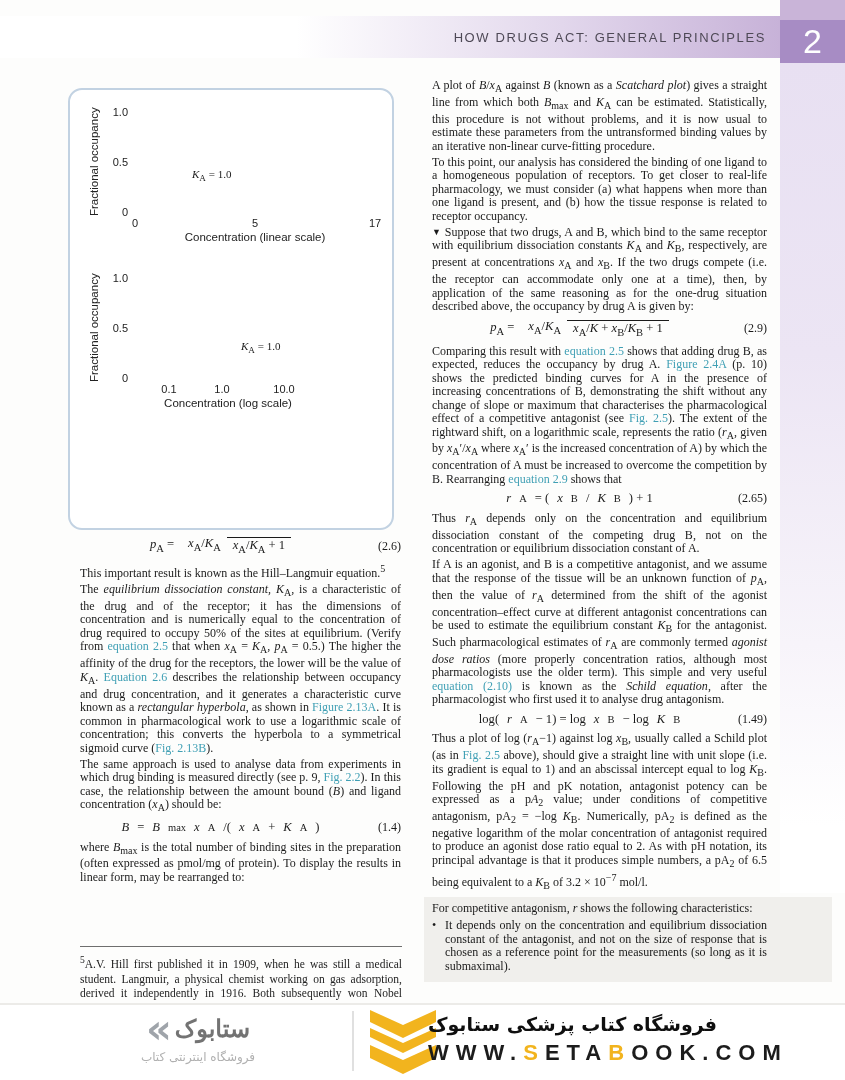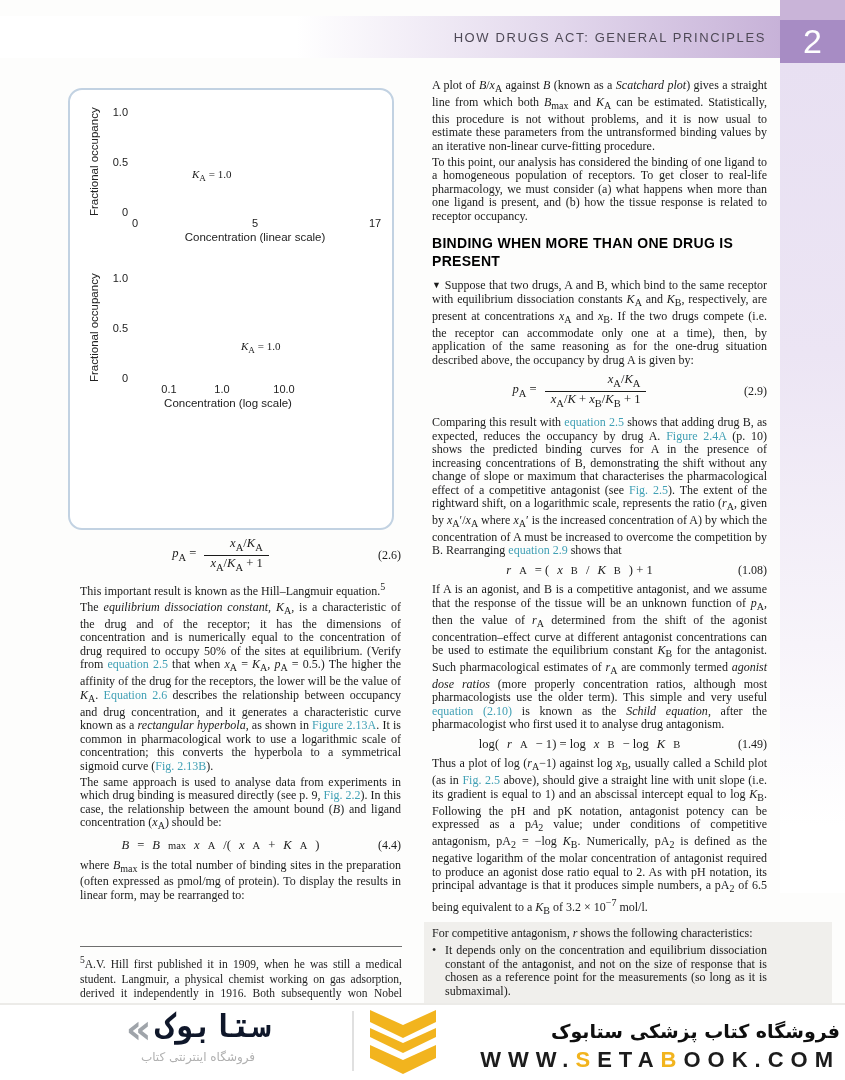--- a/index.html
+++ b/index.html
@@ -44,44 +44,44 @@
   .leftcol{left:80px;top:531px;width:321px;height:412px;overflow:hidden;}
   .rightcol{left:432px;top:79px;width:335px;}
   .para{margin:0 0 2.5px 0;}
   .xref{color:#3f9fb4;}
   .tri{font-size:9px;vertical-align:1px;}
   .h2{font-family:"Liberation Sans",sans-serif;font-weight:700;font-size:14px;line-height:17.5px;
     color:#000;margin:12px 0 9px 0;letter-spacing:0.3px;text-align:left;}
   .equation{display:flex;align-items:center;margin:6px 0;font-size:12.6px;}
   .eq-body{flex:1;display:flex;justify-content:center;align-items:center;gap:8px;}
   .eq-no{width:40px;text-align:right;font-size:12px;}
-  .frac{display:inline-flex;flex-direction:column;align-items:flex-end;}
+  .frac{display:inline-flex;flex-direction:row;align-items:flex-start;}
   .frac .num{padding:0 6px 1px;}
   .frac .den{border-top:1px solid #1a1a1a;padding:1px 6px 0;}
   .grey-block{background:#f0efec;margin:4px -65px 0 -8px;padding:5px 65px 9px 8px;}
   .bullet{display:flex;margin-top:4px;}
   .bullet .dot{width:13px;flex:none;}
   .bullet .btext{flex:1;}
 
   .fn-sep{position:absolute;left:80px;top:946px;width:322px;border-top:1px solid #6e6e6e;z-index:1;}
   .footnote{position:absolute;left:80px;top:953px;width:322px;height:47px;overflow:hidden;
     font-size:11.5px;line-height:14.8px;color:#222;text-align:justify;z-index:1;}
 
   .page-edge{position:absolute;left:0;top:1003px;width:845px;height:2px;background:#ecebe8;z-index:4;}
 
   
   .footer{position:absolute;left:0;top:1005px;width:845px;height:75px;background:#fff;z-index:5;}
   .logo-wrap{position:absolute;left:48px;top:4px;width:300px;text-align:center;}
   .logo-row{display:flex;align-items:center;justify-content:center;gap:3px;direction:ltr;}
   .logo-k{color:#9fa4aa;font-family:"DejaVu Sans",sans-serif;font-weight:bold;font-size:40px;line-height:40px;}
-  .logo-fa{color:#0f172a;font-family:Liberation Mono, monospace;font-weight:bold;font-size:32px;line-height:40px;}
+  .logo-fa{color:#737373;font-family:Liberation Sans, sans-serif;font-weight:bold;font-size:24px;line-height:40px;}
   .logo-sub{color:#b0b0b0;font-family:"DejaVu Sans",sans-serif;font-size:12px;margin-top:1px;}
   .logo-div{position:absolute;left:352px;top:6px;width:2px;height:60px;background:#e0e0e0;}
   .emblem{position:absolute;left:368px;top:5px;}
-  .footer-right{position:absolute;left:428px;top:15px;width:412px;text-align:right;}
+  .footer-right{position:absolute;left:428px;top:8px;width:412px;text-align:left;}
   .f-fa{font-family:"DejaVu Sans",sans-serif;font-size:19px;font-weight:bold;color:#0f0f0f;}
   .f-url{font-family:"Liberation Sans",sans-serif;font-size:22px;font-weight:700;letter-spacing:7px;
     color:#1c1c1c;margin-top:5px;white-space:nowrap;}
   .f-url .acc{color:#f2b41e;}
 </style>
 </head>
 <body>
 
 <div class="page">
 
@@ -228,49 +228,49 @@
             <span class="den"><i>x</i><sub>A</sub>/<i>K</i><sub>A</sub> + 1</span>
           </span>
       </span>
       <span class="eq-no">(2.6)</span>
     </div>
     <p class="para">This important result is known as the Hill–Langmuir equation.<sup>5</sup></p>
     <p class="para">The <i>equilibrium dissociation constant, K</i><sub>A</sub>, is a characteristic of the drug and of the receptor; it has the dimensions of concentration and is numerically equal to the concentration of drug required to occupy 50% of the sites at equilibrium. (Verify from <span class="xref">equation 2.5</span> that when <i>x</i><sub>A</sub> = <i>K</i><sub>A</sub>, <i>p</i><sub>A</sub> = 0.5.) The higher the affinity of the drug for the receptors, the lower will be the value of <i>K</i><sub>A</sub>. <span class="xref">Equation 2.6</span> describes the relationship between occupancy and drug concentration, and it generates a characteristic curve known as a <i>rectangular hyperbola</i>, as shown in <span class="xref">Figure 2.13A</span>. It is common in pharmacological work to use a logarithmic scale of concentration; this converts the hyperbola to a symmetrical sigmoid curve (<span class="xref">Fig. 2.13B</span>).</p>
     <p class="para">The same approach is used to analyse data from experiments in which drug binding is measured directly (see p. 9, <span class="xref">Fig. 2.2</span>). In this case, the relationship between the amount bound (<i>B</i>) and ligand concentration (<i>x</i><sub>A</sub>) should be:</p>
     <div class="equation">
       <span class="eq-body"><i>B</i> = <i>B</i><sub>max</sub><i>x</i><sub>A</sub>/(<i>x</i><sub>A</sub> + <i>K</i><sub>A</sub>)</span>
-      <span class="eq-no">(4.4)</span>
+      <span class="eq-no">(1.4)</span>
     </div>
     <p class="para">where <i>B</i><sub>max</sub> is the total number of binding sites in the preparation (often expressed as pmol/mg of protein). To display the results in linear form,  may be rearranged to:</p>
 
   </div>
 
   <div class="fn-sep"></div>
   <div class="footnote"><sup>5</sup>A.V. Hill first published it in 1909, when he was still a medical student. Langmuir, a physical chemist working on gas adsorption, derived it independently in 1916. Both subsequently won Nobel Prizes.</div>
 
   <div class="col rightcol">
     <p class="para">A plot of <i>B</i>/<i>x</i><sub>A</sub> against <i>B</i> (known as a <i>Scatchard plot</i>) gives a straight line from which both <i>B</i><sub>max</sub> and <i>K</i><sub>A</sub> can be estimated. Statistically, this procedure is not without problems, and it is now usual to estimate these parameters from the untransformed binding values by an iterative non-linear curve-fitting procedure.</p>
     <p class="para">To this point, our analysis has considered the binding of one ligand to a homogeneous population of receptors. To get closer to real-life pharmacology, we must consider (a) what happens when more than one ligand is present, and (b) how the tissue response is related to receptor occupancy.</p>
-    <div class="h2">BINDING WHEN MORE THAN ONE DRUG IS PRESENT</div>
     <p class="para"><span class="tri">▼</span> Suppose that two drugs, A and B, which bind to the same receptor with equilibrium dissociation constants <i>K</i><sub>A</sub> and <i>K</i><sub>B</sub>, respectively, are present at concentrations <i>x</i><sub>A</sub> and <i>x</i><sub>B</sub>. If the two drugs compete (i.e. the receptor can accommodate only one at a time), then, by application of the same reasoning as for the one-drug situation described above, the occupancy by drug A is given by:</p>
     <div class="equation">
       <span class="eq-body">
         <span><i>p</i><sub>A</sub> =</span>
         <span class="frac">
             <span class="num"><i>x</i><sub>A</sub>/<i>K</i><sub>A</sub></span>
             <span class="den"><i>x</i><sub>A</sub>/<i>K</i> + <i>x</i><sub>B</sub>/<i>K</i><sub>B</sub> + 1</span>
           </span>
       </span>
       <span class="eq-no">(2.9)</span>
     </div>
     <p class="para">Comparing this result with <span class="xref">equation 2.5</span> shows that adding drug B, as expected, reduces the occupancy by drug A. <span class="xref">Figure 2.4A</span> (p. 10) shows the predicted binding curves for A in the presence of increasing concentrations of B, demonstrating the shift without any change of slope or maximum that characterises the pharmacological effect of a competitive antagonist (see <span class="xref">Fig. 2.5</span>). The extent of the rightward shift, on a logarithmic scale, represents the ratio (<i>r</i><sub>A</sub>, given by <i>x</i><sub>A</sub>′/<i>x</i><sub>A</sub> where <i>x</i><sub>A</sub>′ is the increased concentration of A) by which the concentration of A must be increased to overcome the competition by B. Rearranging <span class="xref">equation 2.9</span> shows that</p>
     <div class="equation">
       <span class="eq-body"><i>r</i><sub>A</sub> = (<i>x</i><sub>B</sub>/<i>K</i><sub>B</sub>) + 1</span>
-      <span class="eq-no">(1.08)</span>
-    </div>
+      <span class="eq-no">(2.65)</span>
+    </div>
+    <p class="para">Thus <i>r</i><sub>A</sub> depends only on the concentration and equilibrium dissociation constant of the competing drug B, not on the concentration or equilibrium dissociation constant of A.</p>
     <p class="para">If A is an agonist, and B is a competitive antagonist, and we assume that the response of the tissue will be an unknown function of <i>p</i><sub>A</sub>, then the value of <i>r</i><sub>A</sub> determined from the shift of the agonist concentration–effect curve at different antagonist concentrations can be used to estimate the equilibrium constant <i>K</i><sub>B</sub> for the antagonist. Such pharmacological estimates of <i>r</i><sub>A</sub> are commonly termed <i>agonist dose ratios</i> (more properly concentration ratios, although most pharmacologists use the older term). This simple and very useful <span class="xref">equation (2.10)</span> is known as the <i>Schild equation</i>, after the pharmacologist who first used it to analyse drug antagonism.</p>
     <div class="equation">
       <span class="eq-body">log(<i>r</i><sub>A</sub> − 1) = log <i>x</i><sub>B</sub> − log <i>K</i><sub>B</sub></span>
       <span class="eq-no">(1.49)</span>
     </div>
     <p class="para">Thus a plot of log (<i>r</i><sub>A</sub>−1) against log <i>x</i><sub>B</sub>, usually called a Schild plot (as in <span class="xref">Fig. 2.5</span> above), should give a straight line with unit slope (i.e. its gradient is equal to 1) and an abscissal intercept equal to log <i>K</i><sub>B</sub>. Following the pH and pK notation, antagonist potency can be expressed as a p<i>A</i><sub>2</sub> value; under conditions of competitive antagonism, pA<sub>2</sub> = −log <i>K</i><sub>B</sub>. Numerically, pA<sub>2</sub> is defined as the negative logarithm of the molar concentration of antagonist required to produce an agonist dose ratio equal to 2. As with pH notation, its principal advantage is that it produces simple numbers, a pA<sub>2</sub> of 6.5 being equivalent to a <i>K</i><sub>B</sub> of 3.2 × 10<sup>−7</sup> mol/l.</p>
     <div class="grey-block">
       <p class="para">For competitive antagonism, <i>r</i> shows the following characteristics:</p>
       <div class="bullet">
         <span class="dot">•</span>

